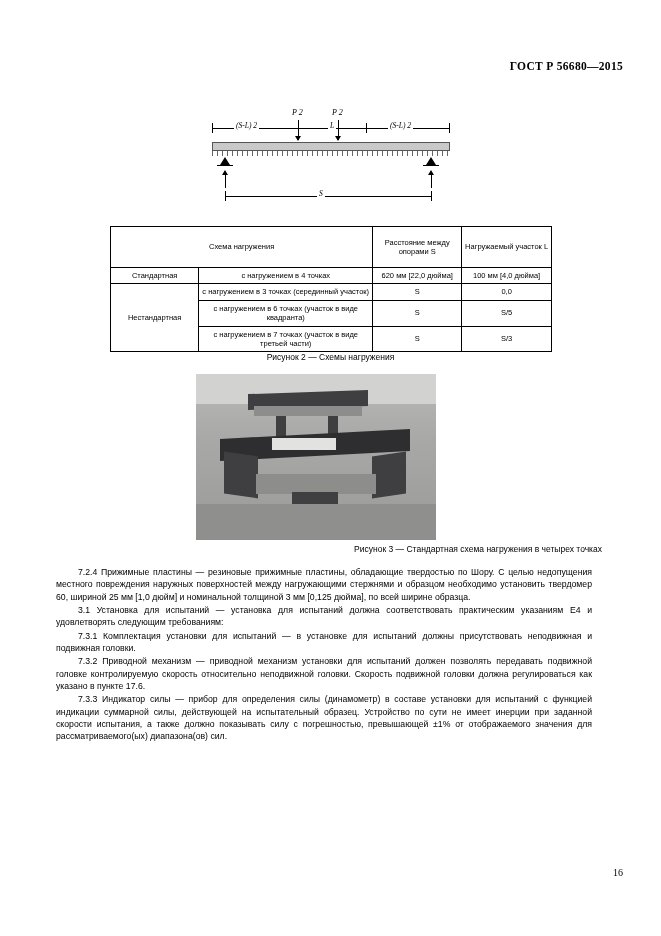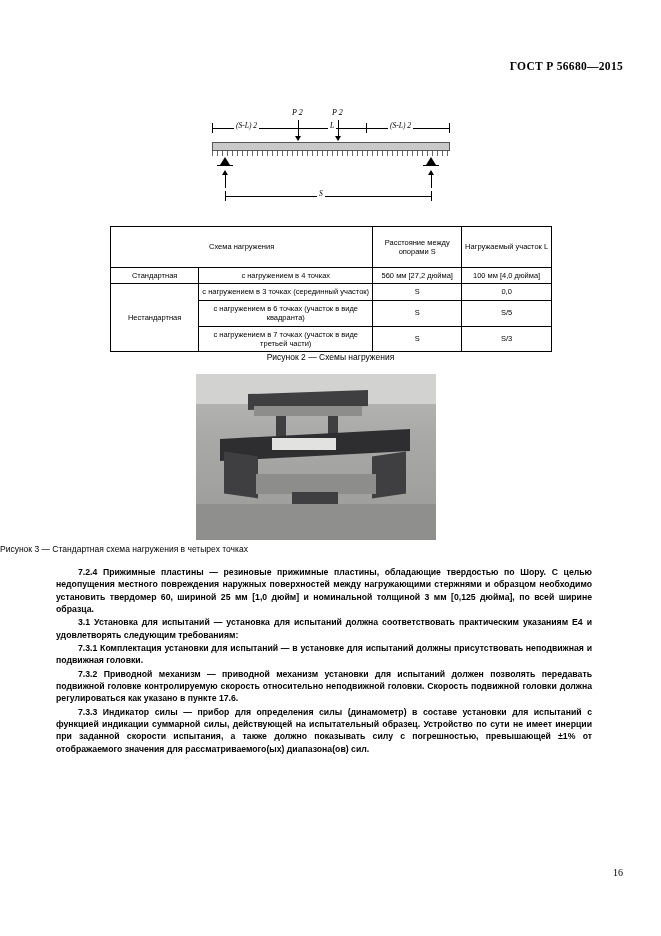--- a/index.html
+++ b/index.html
@@ -181,38 +181,37 @@
     background: #58585a;
   }
   .photo .lt { background: #d2d2d0; }
   .photo .md { background: #8d8d8b; }
   .photo .dk { background: #3f3f41; }
   .fig3-cap {
     position: absolute;
     top: 544px;
     left: 0;
     width: 602px;
-    text-align: left;
+    text-align: right;
     font-size: 8.5px;
   }
 
   
   .body {
     position: absolute;
     top: 566px;
     left: 56px;
     width: 550px;
     font-size: 8.7px;
     line-height: 1.42;
     text-align: justify;
   }
   .body p {
     margin: 0 14px 1px 0;
     text-indent: 22px;
-    font-weight: bold;
   }
   .pagenum {
     position: absolute;
     right: 38px;
     bottom: 58px;
     font-size: 10px;
     font-family: "Liberation Serif", serif;
   }
 </style>
 </head>
@@ -273,21 +272,21 @@
       <tr>
         <th class="hcell c1 c2" colspan="2">Схема нагружения</th>
         <th class="hcell c3">Расстояние между опорами S</th>
         <th class="hcell c4">Нагружаемый участок L</th>
       </tr>
     </thead>
     <tbody>
       <tr>
         <td class="c1">Стандартная</td>
         <td class="c2">с нагружением в 4 точках</td>
-        <td class="c3">560 мм [27,2 дюйма]</td>
+        <td class="c3">620 мм [22,0 дюйма]</td>
         <td class="c4">100 мм [4,0 дюйма]</td>
       </tr>
       <tr>
         <td class="c1" rowspan="3">Нестандартная</td>
         <td class="c2">с нагружением в 3 точках (серединный участок)</td>
         <td class="c3">S</td>
         <td class="c4">0,0</td>
       </tr>
       <tr>
         <td class="c2">с нагружением в 6 точках (участок в виде квадранта)</td>

